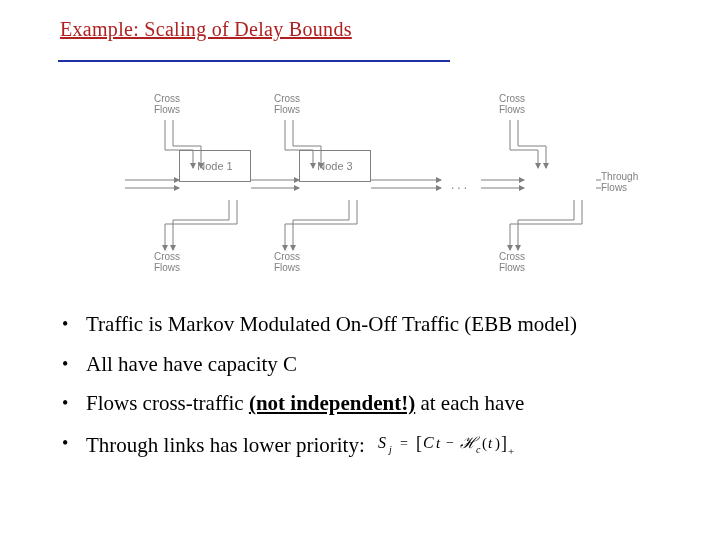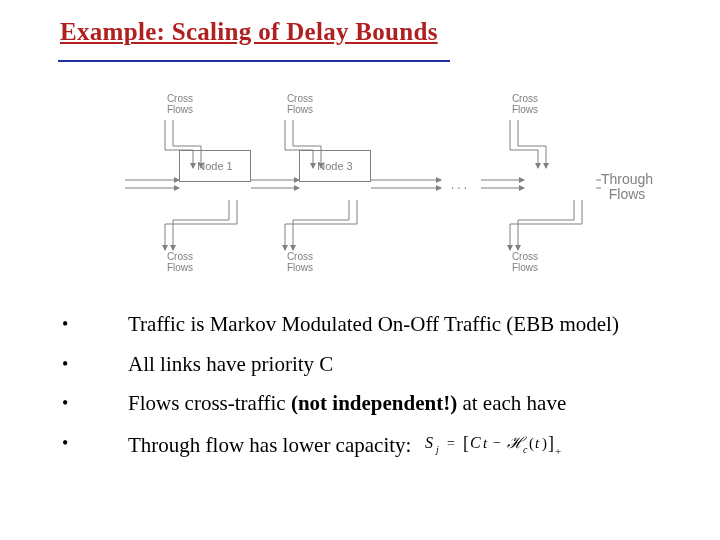--- a/index.html
+++ b/index.html
@@ -8,22 +8,22 @@
     height: 540px;
     background: #ffffff;
     font-family: "Comic Sans MS", "Chalkboard SE", "Marker Felt", cursive;
     position: relative;
     overflow: hidden;
   }
   .slide-title {
     position: absolute;
     left: 60px;
     top: 18px;
-    font-size: 25px;
-    font-weight: bold;
+    font-size: 20px;
+    font-weight: normal;
     color: #b02020;
     text-decoration: underline;
     text-decoration-color: #b02020;
     letter-spacing: 0.3px;
   }
   .title-rule {
     position: absolute;
     left: 58px;
     top: 60px;
     width: 392px;
@@ -53,38 +53,38 @@
   }
   .n1 { left: 54px; }
   .n2 { left: 174px; }
   .n3 { left: 399px; }
   .cf-label {
     position: absolute;
     font-family: Arial, sans-serif;
     font-size: 10px;
     color: #808080;
     width: 52px;
-    text-align: right;
+    text-align: center;
     line-height: 1.05;
   }
   .cf-top .d { display:block; }
   .cf-top.c1 { left: 16px; top: 4px; }
   .cf-top.c2 { left: 136px; top: 4px; }
   .cf-top.c3 { left: 361px; top: 4px; }
   .cf-bot.c1 { left: 16px; top: 162px; }
   .cf-bot.c2 { left: 136px; top: 162px; }
   .cf-bot.c3 { left: 361px; top: 162px; }
   .tf-label {
     position: absolute;
     font-family: Arial, sans-serif;
-    font-size: 14px;
+    font-size: 10px;
     color: #808080;
     left: 476px;
     top: 82px;
-    text-align: center;
+    text-align: left;
     line-height: 1.05;
   }
   .dots {
     position: absolute;
     font-family: Arial, sans-serif;
     font-size: 12px;
     color: #808080;
     left: 326px;
     top: 88px;
     letter-spacing: 3px;
@@ -103,22 +103,22 @@
     align-items: flex-start;
     margin-bottom: 14px;
     line-height: 1.22;
   }
   .b-dot {
     width: 24px;
     flex: 0 0 24px;
     font-size: 18px;
     padding-top: 2px;
   }
-  .b-text { flex: 1; margin-left: 42px; }
-  .b-text .bold { font-weight: bold; }
+  .b-text { flex: 1; }
+  .b-text .bold { font-weight: bold; text-decoration: underline; }
   .formula {
     display: inline-block;
     vertical-align: middle;
     margin-left: 6px;
   }
   svg.arrow line { stroke: #808080; stroke-width: 1; }
   svg.arrow { position: absolute; overflow: visible; }
 </style>
 </head>
 <body>
@@ -218,33 +218,33 @@
 <div class="bullets">
   <div class="b-item">
     <div class="b-dot">•</div>
     <div class="b-text">
       <span>Traffic is Markov Modulated On-Off Traffic (EBB model)</span><span class="bold"></span><span></span>
     </div>
   </div>
   <div class="b-item">
     <div class="b-dot">•</div>
     <div class="b-text">
-      <span>All links have priority C</span><span class="bold"></span><span></span>
+      <span>All have have capacity C</span><span class="bold"></span><span></span>
     </div>
   </div>
   <div class="b-item">
     <div class="b-dot">•</div>
     <div class="b-text">
       <span>Flows cross-traffic </span><span class="bold">(not independent!)</span><span> at each have</span>
     </div>
   </div>
   <div class="b-item">
     <div class="b-dot">•</div>
     <div class="b-text">
-      <span>Through flow has lower capacity: </span>
+      <span>Through links has lower priority: </span>
       <span class="formula">
         <svg width="160" height="26" viewBox="0 0 160 26">
           <g font-family="Georgia, 'Times New Roman', serif" fill="#000">
 
             <text x="2" y="17" font-size="16" font-style="italic">S</text>
             <text x="13" y="22" font-size="10" font-style="italic">j</text>
 
             <text x="24" y="17" font-size="14">=</text>
 
             <text x="40" y="18" font-size="18">[</text>

